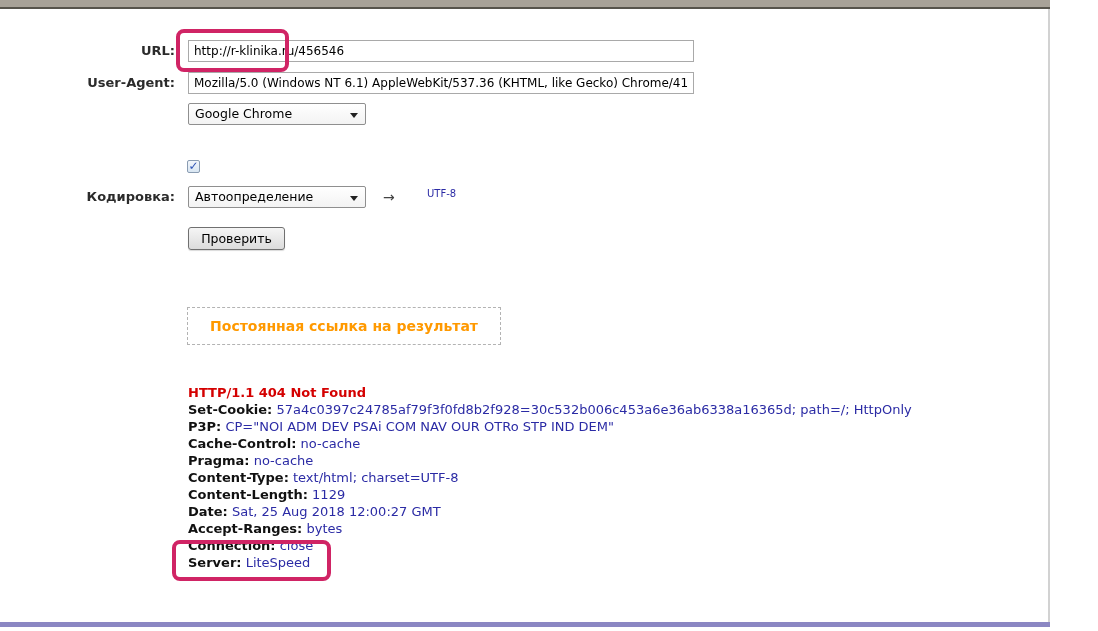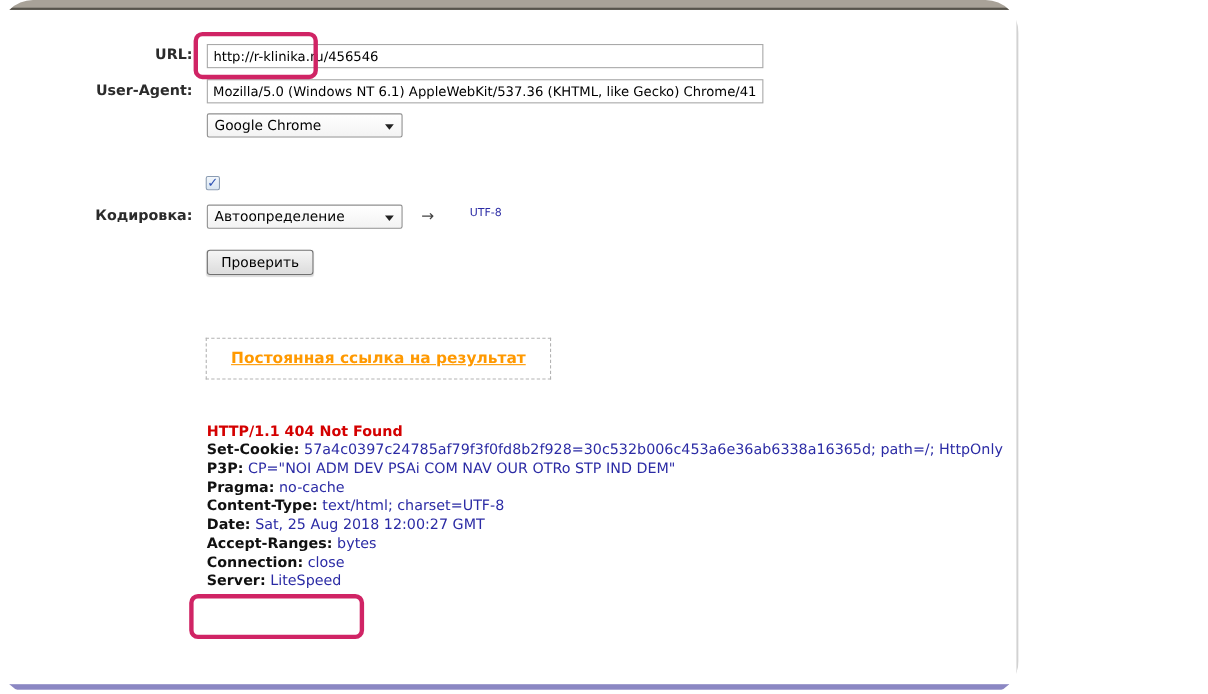--- a/index.html
+++ b/index.html
@@ -1,24 +1,23 @@
 <!DOCTYPE html>
 <html><head>
 <meta charset="utf-8">
 <style>
   * { margin:0; padding:0; box-sizing:border-box; }
   html,body { background:#ffffff; }
   body { font-family:"DejaVu Sans","Liberation Sans",sans-serif; }
 
   #screen {
     position:relative;
-    width:926px; height:631px;
+    width:1050px; height:631px;
     background:#ffffff;
     overflow:hidden;
-    border-radius:30px;
   }
 
   
   .top-bar {
     position:absolute; left:0; top:0; width:1098px; height:9px;
     background:#a8a298;
     border-bottom:2px solid #57544c;
   }
   .right-edge {
     position:absolute; right:0; top:9px; width:2px; height:613px;
@@ -99,21 +98,21 @@
   }
 
   .permalink-box {
     position:absolute; left:187px; top:307px;
     width:314px; height:38px;
     border:1px dashed #b3b3b3;
     display:flex; align-items:center; justify-content:center;
   }
   .permalink-link {
     font-size:14px; font-weight:bold;
-    color:#ff9900; text-decoration:underline;
+    color:#ff9900; 
     cursor:pointer;
   }
 
   
   .response-block {
     position:absolute; left:188px; top:384px;
     font-size:13px; line-height:17px;
     white-space:nowrap;
   }
   .status-line {
@@ -174,25 +173,27 @@
 
   <div class="response-block">
     <div class="status-line">HTTP/1.1 404 Not Found</div>
     <div>
 
 
         <div class="hdr-row"><span class="hdr-name">Set-Cookie:</span><span> </span><span class="hdr-value">57a4c0397c24785af79f3f0fd8b2f928=30c532b006c453a6e36ab6338a16365d; path=/; HttpOnly</span></div>
 
         <div class="hdr-row"><span class="hdr-name">P3P:</span><span> </span><span class="hdr-value">CP="NOI ADM DEV PSAi COM NAV OUR OTRo STP IND DEM"</span></div>
 
+        <div class="hdr-row"><span class="hdr-name">Cache-Control:</span><span> </span><span class="hdr-value">no-cache</span></div>
 
         <div class="hdr-row"><span class="hdr-name">Pragma:</span><span> </span><span class="hdr-value">no-cache</span></div>
 
         <div class="hdr-row"><span class="hdr-name">Content-Type:</span><span> </span><span class="hdr-value">text/html; charset=UTF-8</span></div>
 
+        <div class="hdr-row"><span class="hdr-name">Content-Length:</span><span> </span><span class="hdr-value">1129</span></div>
 
         <div class="hdr-row"><span class="hdr-name">Date:</span><span> </span><span class="hdr-value">Sat, 25 Aug 2018 12:00:27 GMT</span></div>
 
         <div class="hdr-row"><span class="hdr-name">Accept-Ranges:</span><span> </span><span class="hdr-value">bytes</span></div>
 
         <div class="hdr-row"><span class="hdr-name">Connection:</span><span> </span><span class="hdr-value">close</span></div>
 
         <div class="hdr-row"><span class="hdr-name">Server:</span><span> </span><span class="hdr-value">LiteSpeed</span></div>
       </div>
   </div>

